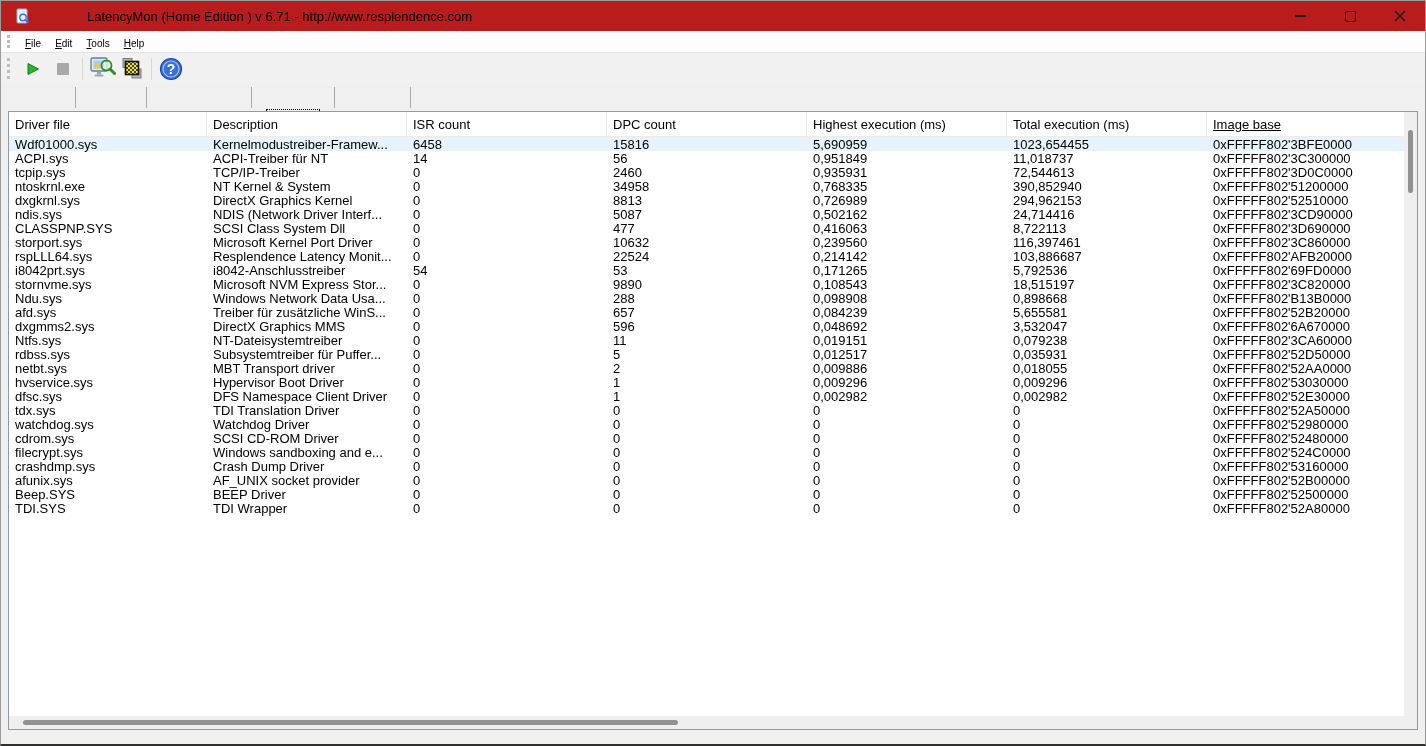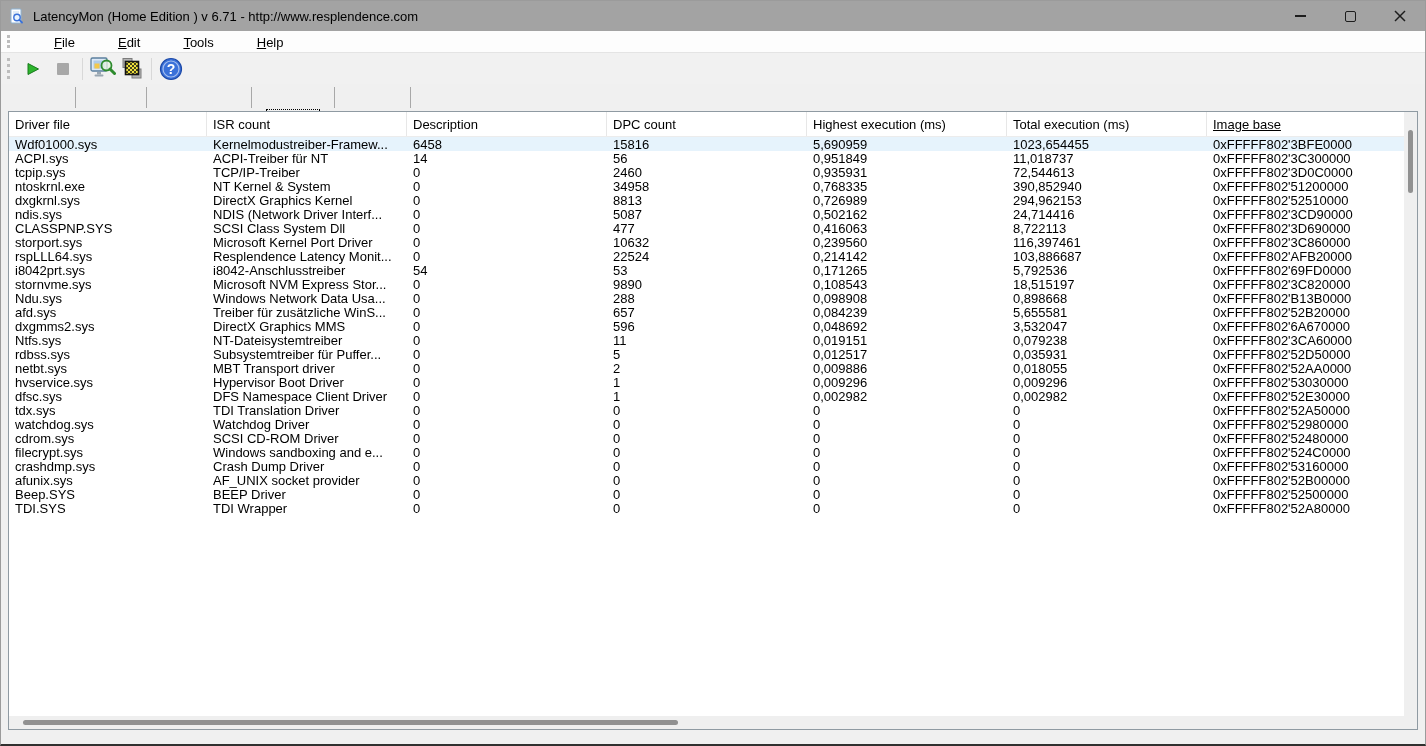--- a/index.html
+++ b/index.html
@@ -3,32 +3,32 @@
 <meta charset="utf-8">
 <style>
   * { box-sizing: border-box; margin: 0; padding: 0; }
   html,body { width:1426px; height:746px; overflow:hidden; }
   body { font-family:"Liberation Sans", sans-serif; color:#000; background:#f0f0f0; }
 
   .window { width:1426px; height:746px; display:flex; flex-direction:column;
             border:1px solid #9b9b9b; border-bottom:2px solid #30302f; background:#f0f0f0; }
 
   
-  .titlebar { height:30px; flex:0 0 30px; background:#a3a3a3; display:flex; align-items:center; padding-left:6px; }
+  .titlebar { height:30px; flex:0 0 30px; background:#b91c1c; display:flex; align-items:center; padding-left:12px;gap:48px; }
   .app-icon { width:18px; height:18px; display:flex; align-items:center; justify-content:center; }
   .title-text { margin-left:8px; font-size:13px; white-space:nowrap; }
   .win-controls { margin-left:auto; display:flex; height:100%; }
   .win-btn { width:50px; height:100%; display:flex; align-items:center; justify-content:center; cursor:default; }
   .glyph-min { width:11px; border-top:2px solid #1d1d1d; }
   .glyph-max { width:11px; height:11px; border:1.5px solid #1d1d1d; border-radius:2px; }
 
   
   .menubar { height:21px; flex:0 0 21px; background:#fdfdfd; display:flex; align-items:center; padding-left:6px; }
   .gripper { border-left:3px dotted #bdbdbd; height:13px; margin-right:8px; }
-  .menu-item { padding:1px 7px; font-size:13px;margin-left:29px; }
+  .menu-item { padding:1px 7px; font-size:10px; }
   .u { text-decoration:underline; }
 
   
   .toolbar { height:32px; flex:0 0 32px; background:#f1f1f1; border-top:1px solid #e4e4e4;
              display:flex; align-items:center; padding-left:6px; }
   .toolbar .gripper { height:21px; }
   .tb-btn { width:30px; height:28px; display:flex; align-items:center; justify-content:center; }
   .tb-sep { width:1px; height:22px; background:#d8d8d8; margin:0 4px; }
 
   
@@ -167,22 +167,22 @@
       <div class="tab-sep"></div>
       <div class="tab">
         <span class="tab-label"><span class="u">C</span>PUs</span>
       </div>
       <div class="tab-sep"></div>
     </div>
 
   <div class="listview">
     <div class="lv-header grid-cols" id="lv-header">
         <div class="hcell">Driver file</div>
+        <div class="hcell">Description</div>
         <div class="hcell">ISR count</div>
-        <div class="hcell">Description</div>
         <div class="hcell">DPC count</div>
         <div class="hcell">Highest execution (ms)</div>
         <div class="hcell">Total execution (ms)</div>
         <div class="hcell">Image base</div>
       </div>
     <div class="lv-rows" id="lv-rows">
         <div class="row grid-cols selected">
           <div class="cell">Wdf01000.sys</div>
           <div class="cell">Kernelmodustreiber-Framew...</div>
           <div class="cell">6458</div>

